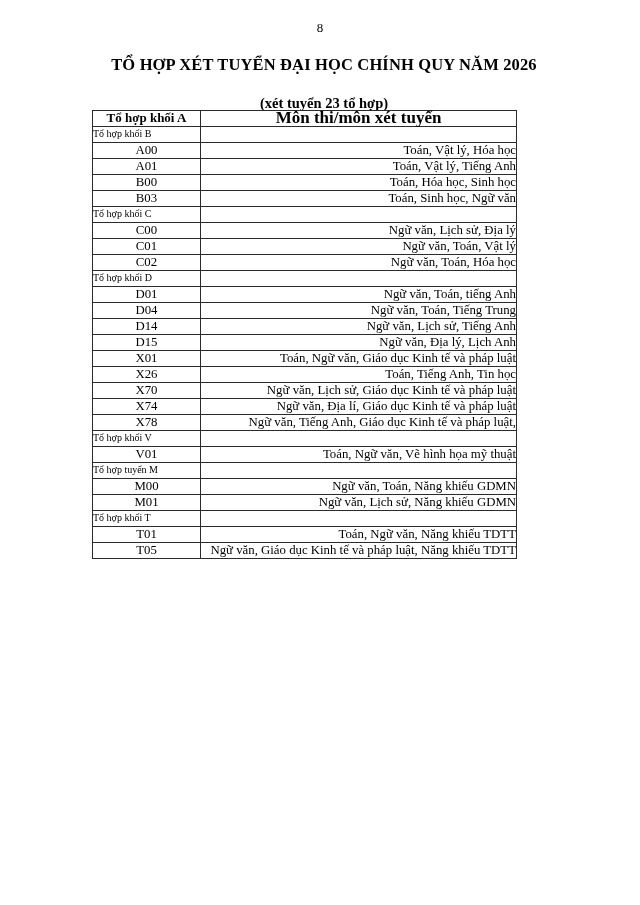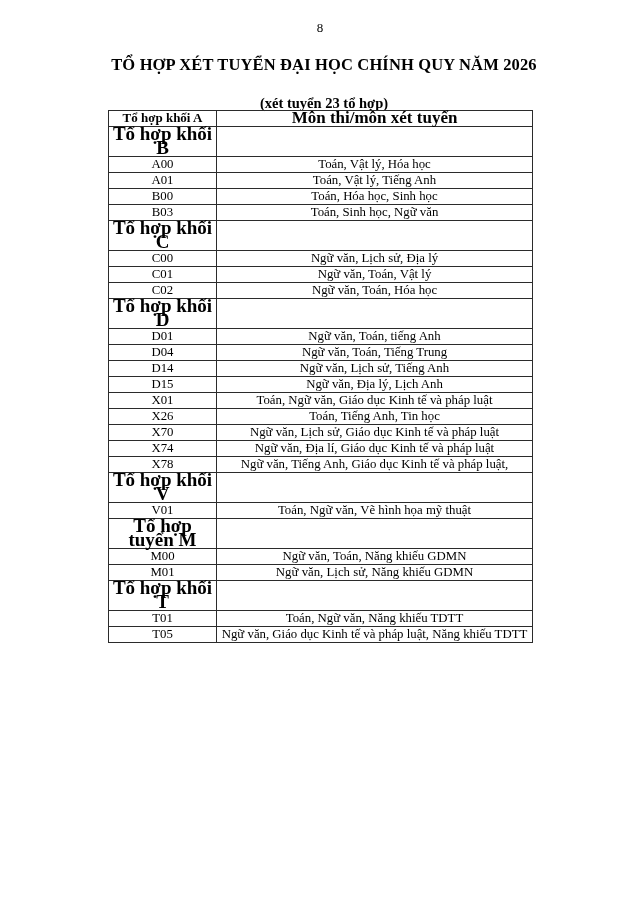--- a/index.html
+++ b/index.html
@@ -46,21 +46,21 @@
   }
   .doc-subtitle {
     font-size: 14.5px;
     font-weight: bold;
     line-height: 20px;
     margin-top: 18px;
   }
   table.combos {
     position: absolute;
     top: 110px;
-    left: 108px;
+    left: 92px;
     width: 424px;
     border-collapse: collapse;
     table-layout: fixed;
     font-size: 12.8px;
   }
   table.combos col.col-code { width: 108px; }
   table.combos col.col-subj { width: 316px; }
   table.combos th,
   table.combos td {
     border: 1px solid #2b2b2b;
@@ -74,34 +74,33 @@
     text-align: center;
     font-weight: bold;
     font-size: 13px;
   }
   th.head-right {
     text-align: center;
     font-weight: bold;
     font-size: 17px;
   }
   td.group-label {
-    text-align: center;
-    font-weight: bold;
-    font-size: 19px;
+    font-weight: normal;
+    font-size: 10px;
     padding-left: 4px;
   }
   td.group-empty {
     text-align: left;
   }
   td.code-cell {
     text-align: center;
     font-size: 12.8px;
   }
   td.subject-cell {
-    text-align: center;
+    text-align: right;
     padding-left: 5px;
     font-size: 12.8px;
     white-space: nowrap;
   }
 </style>
 </head>
 <body>
 
 <div class="page">
 

